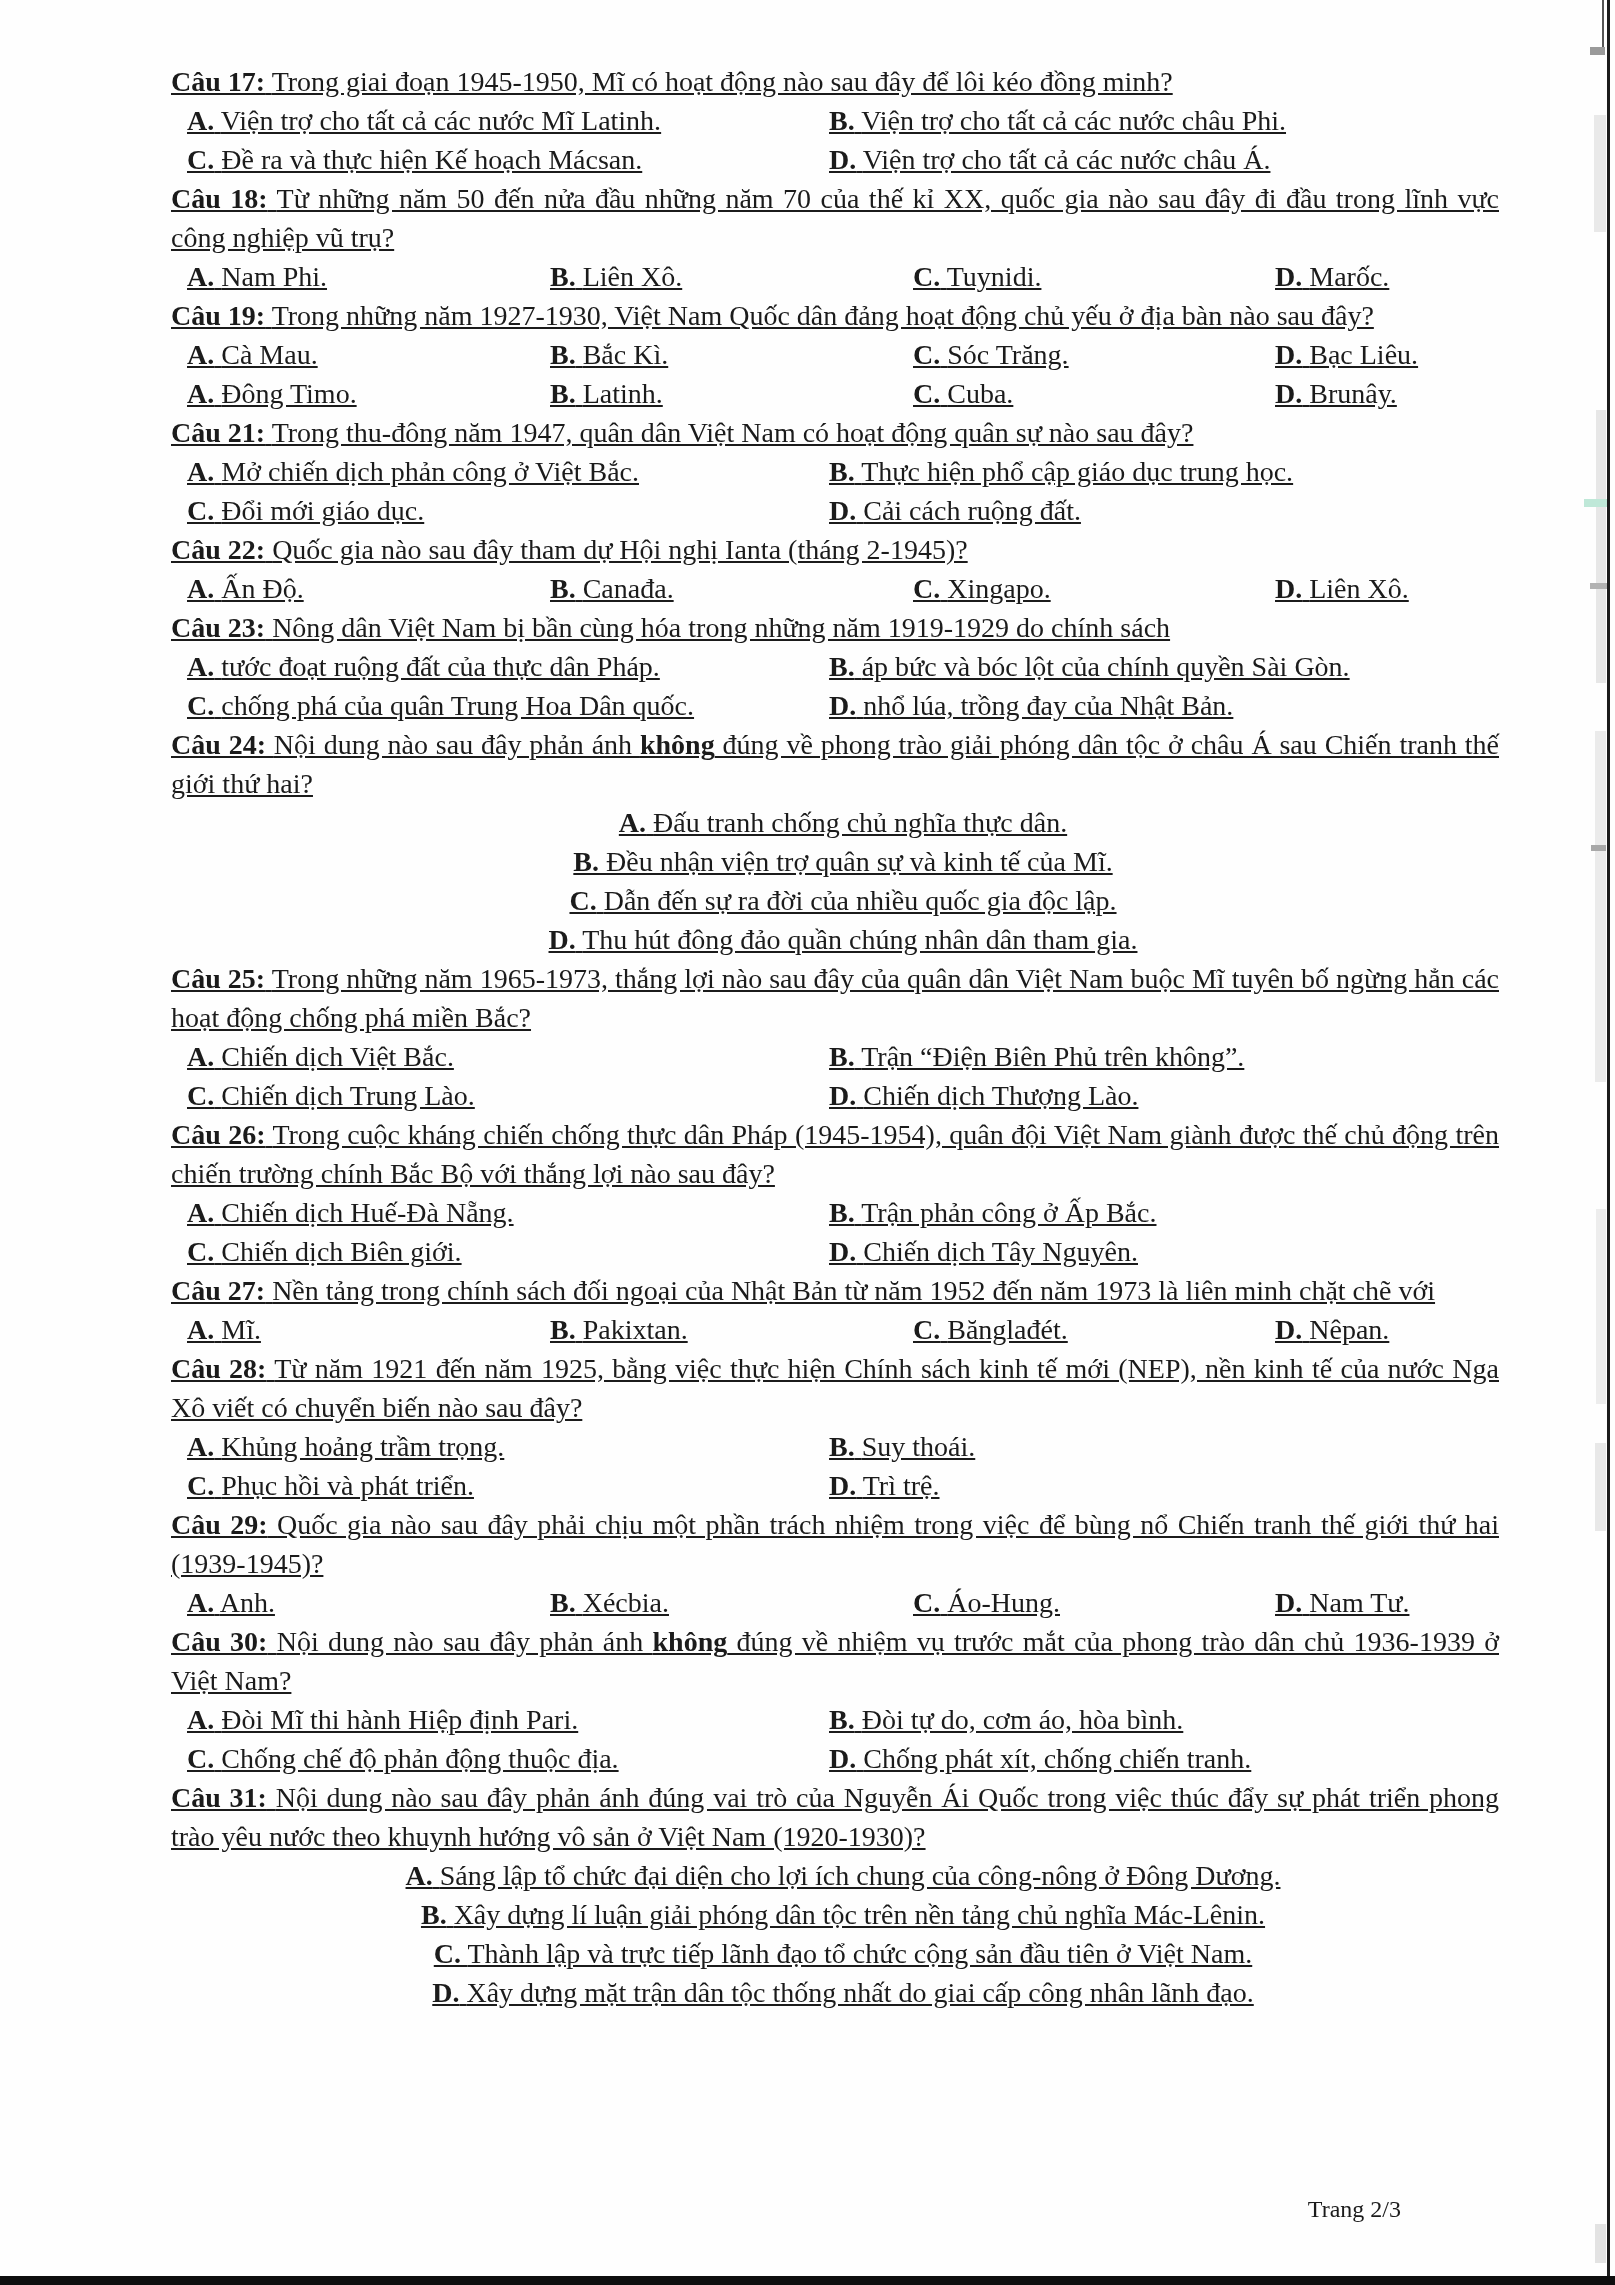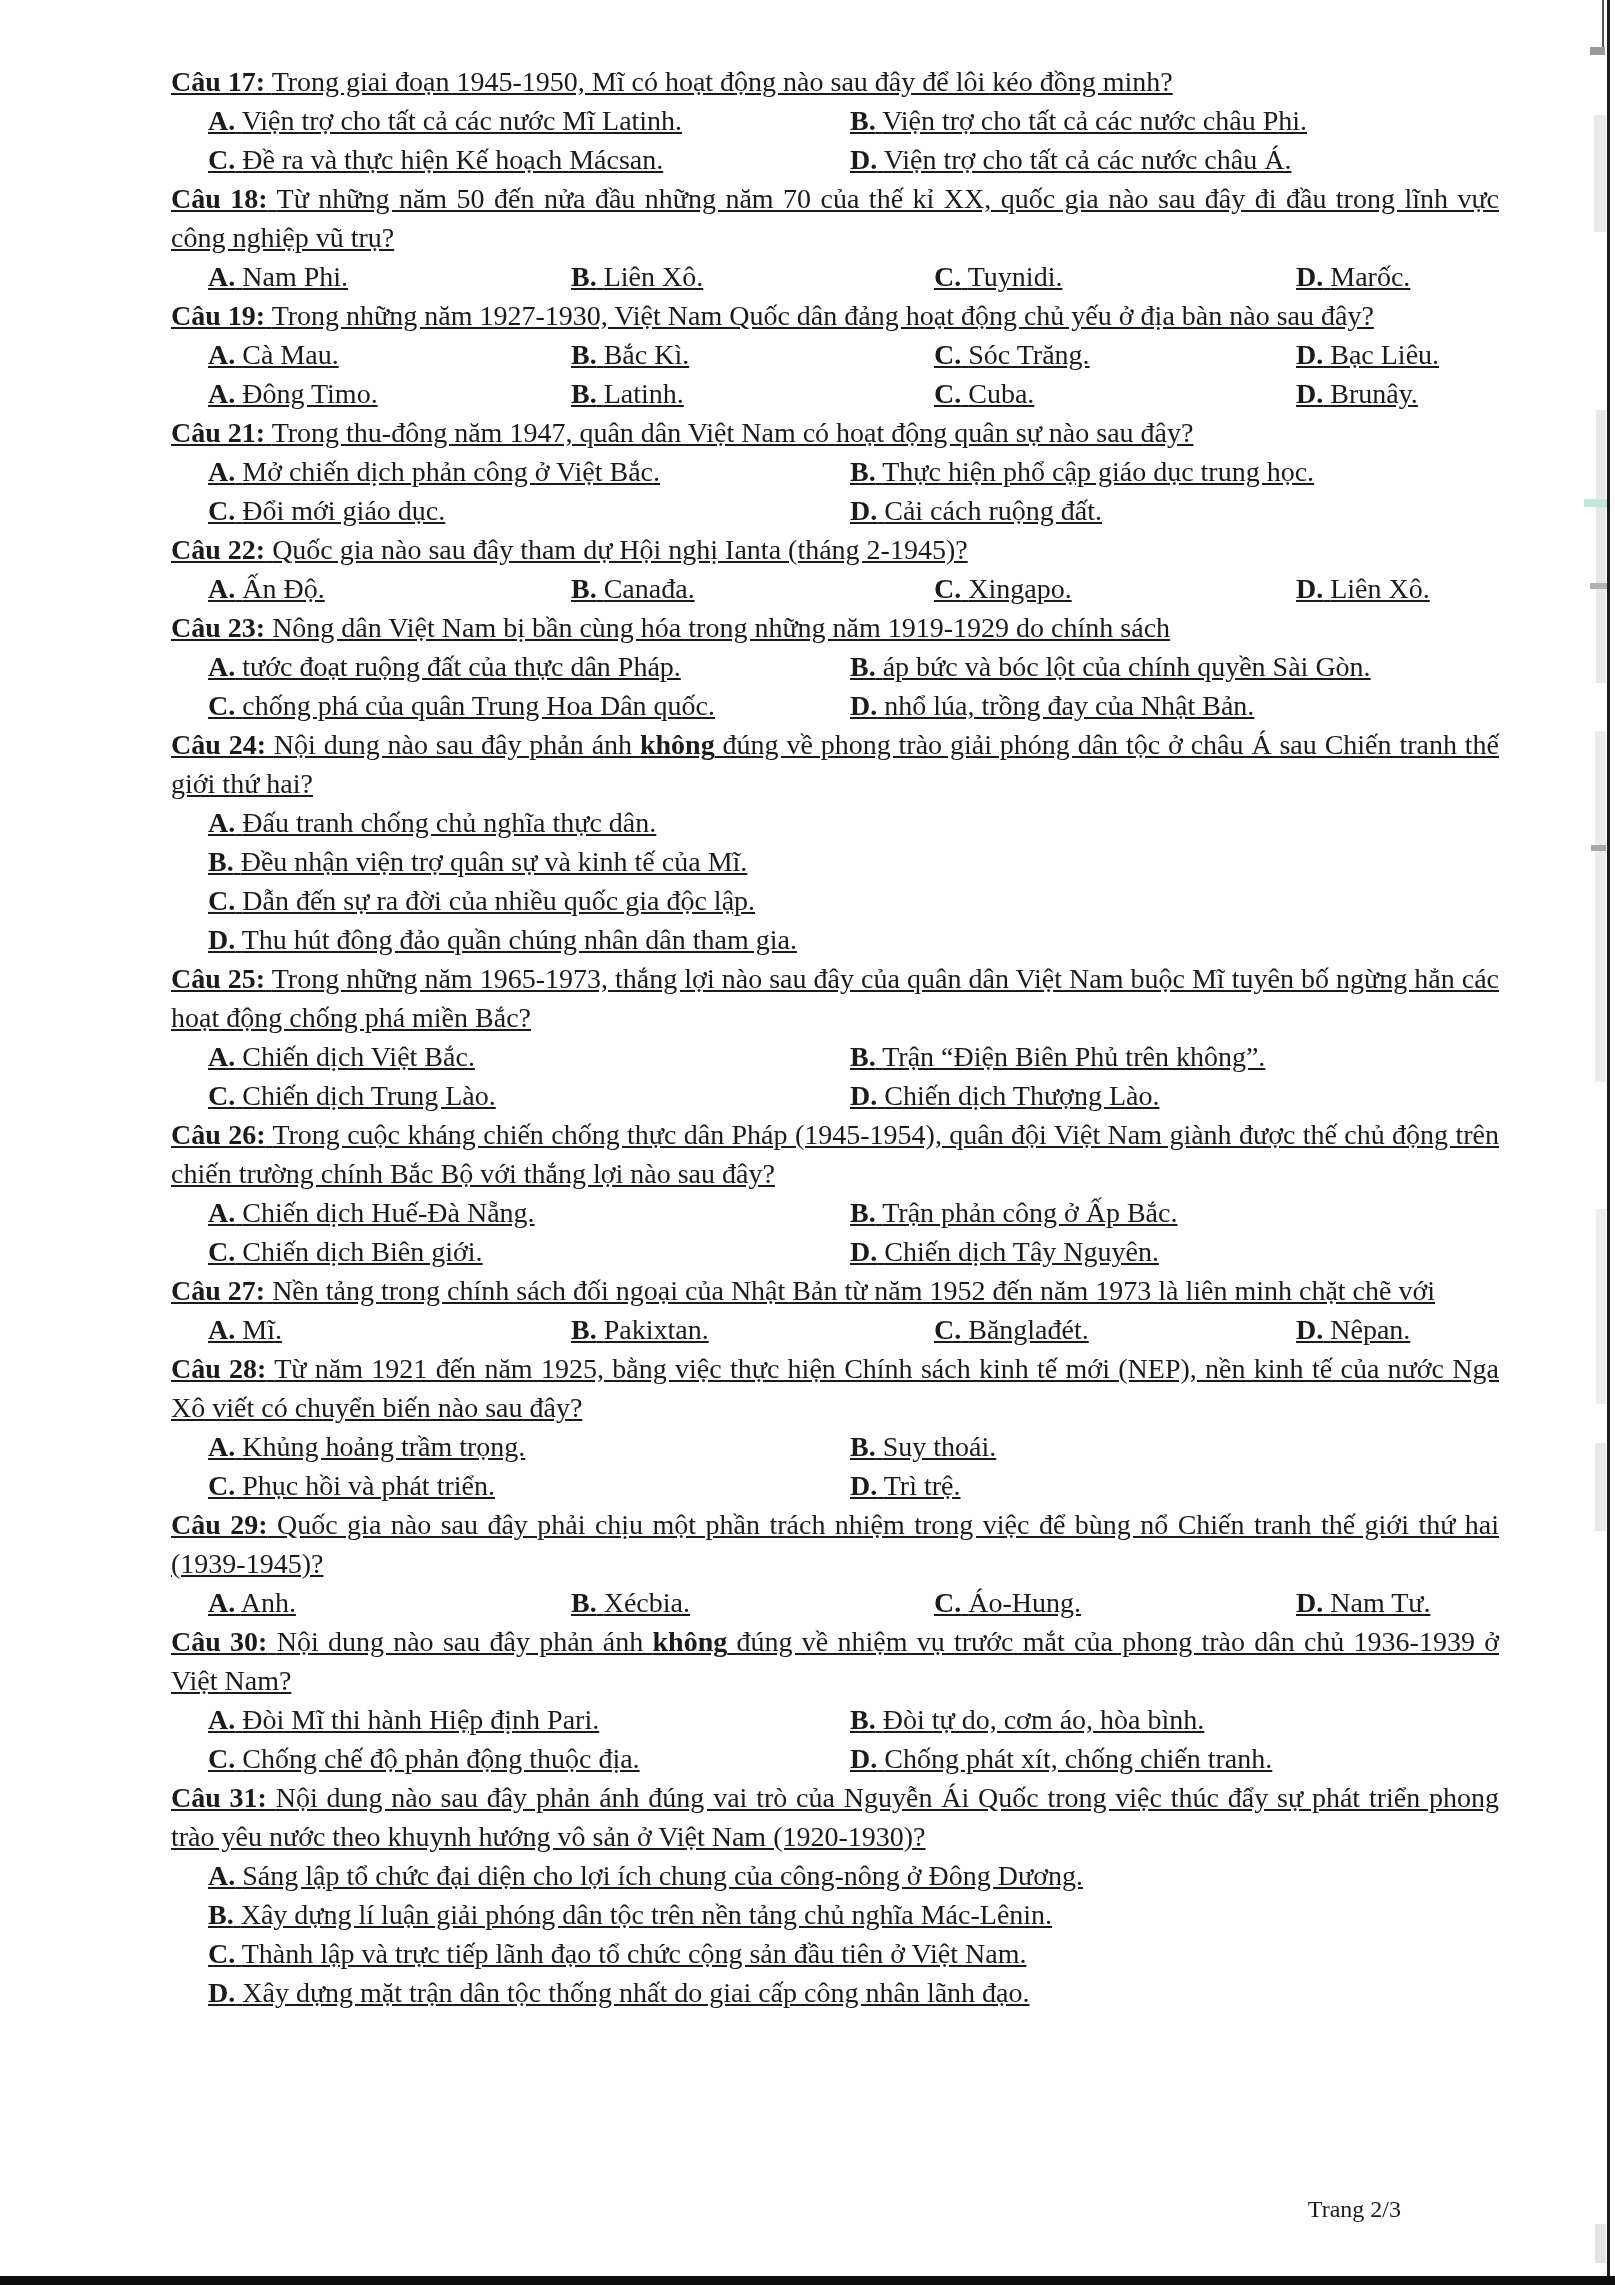--- a/index.html
+++ b/index.html
@@ -12,24 +12,24 @@
     color:#1b1b1b;
     font-size:28px;
     line-height:39px;
     overflow:hidden;
   }
   .content{position:absolute;left:171px;top:62px;width:1328px;}
   .question{margin:0;text-decoration:underline;}
   .stem{margin:0;text-align:justify;}
   .qnum{font-weight:700;}
   b{font-weight:700;}
-  .options{margin-left:37px;}
+  .options{margin-left:16px;}
   .options.mode-row4{display:grid;grid-template-columns:322px 322px 321px 1fr;gap:41px;}
   .options.mode-cols2{display:grid;grid-template-columns:642px 1fr;}
-  .options.mode-list .option{display:block;}
+  .options.mode-list .option{display:block;text-align:center;}
   .option{white-space:nowrap;}
   .options.mode-cols2 .option,.options.mode-list .option{white-space:normal;}
   .opt-letter{font-weight:700;}
   .footer{
     position:absolute;top:2192px;right:214px;
     font-size:24px;line-height:35px;color:#1b1b1b;
   }
   
   .edge-line{position:absolute;top:0;right:4.9px;width:2.9px;height:2285px;background:#1c1c1c;}
   .edge-line2{position:absolute;top:0;right:10.7px;width:2px;height:55px;background:#555;}

